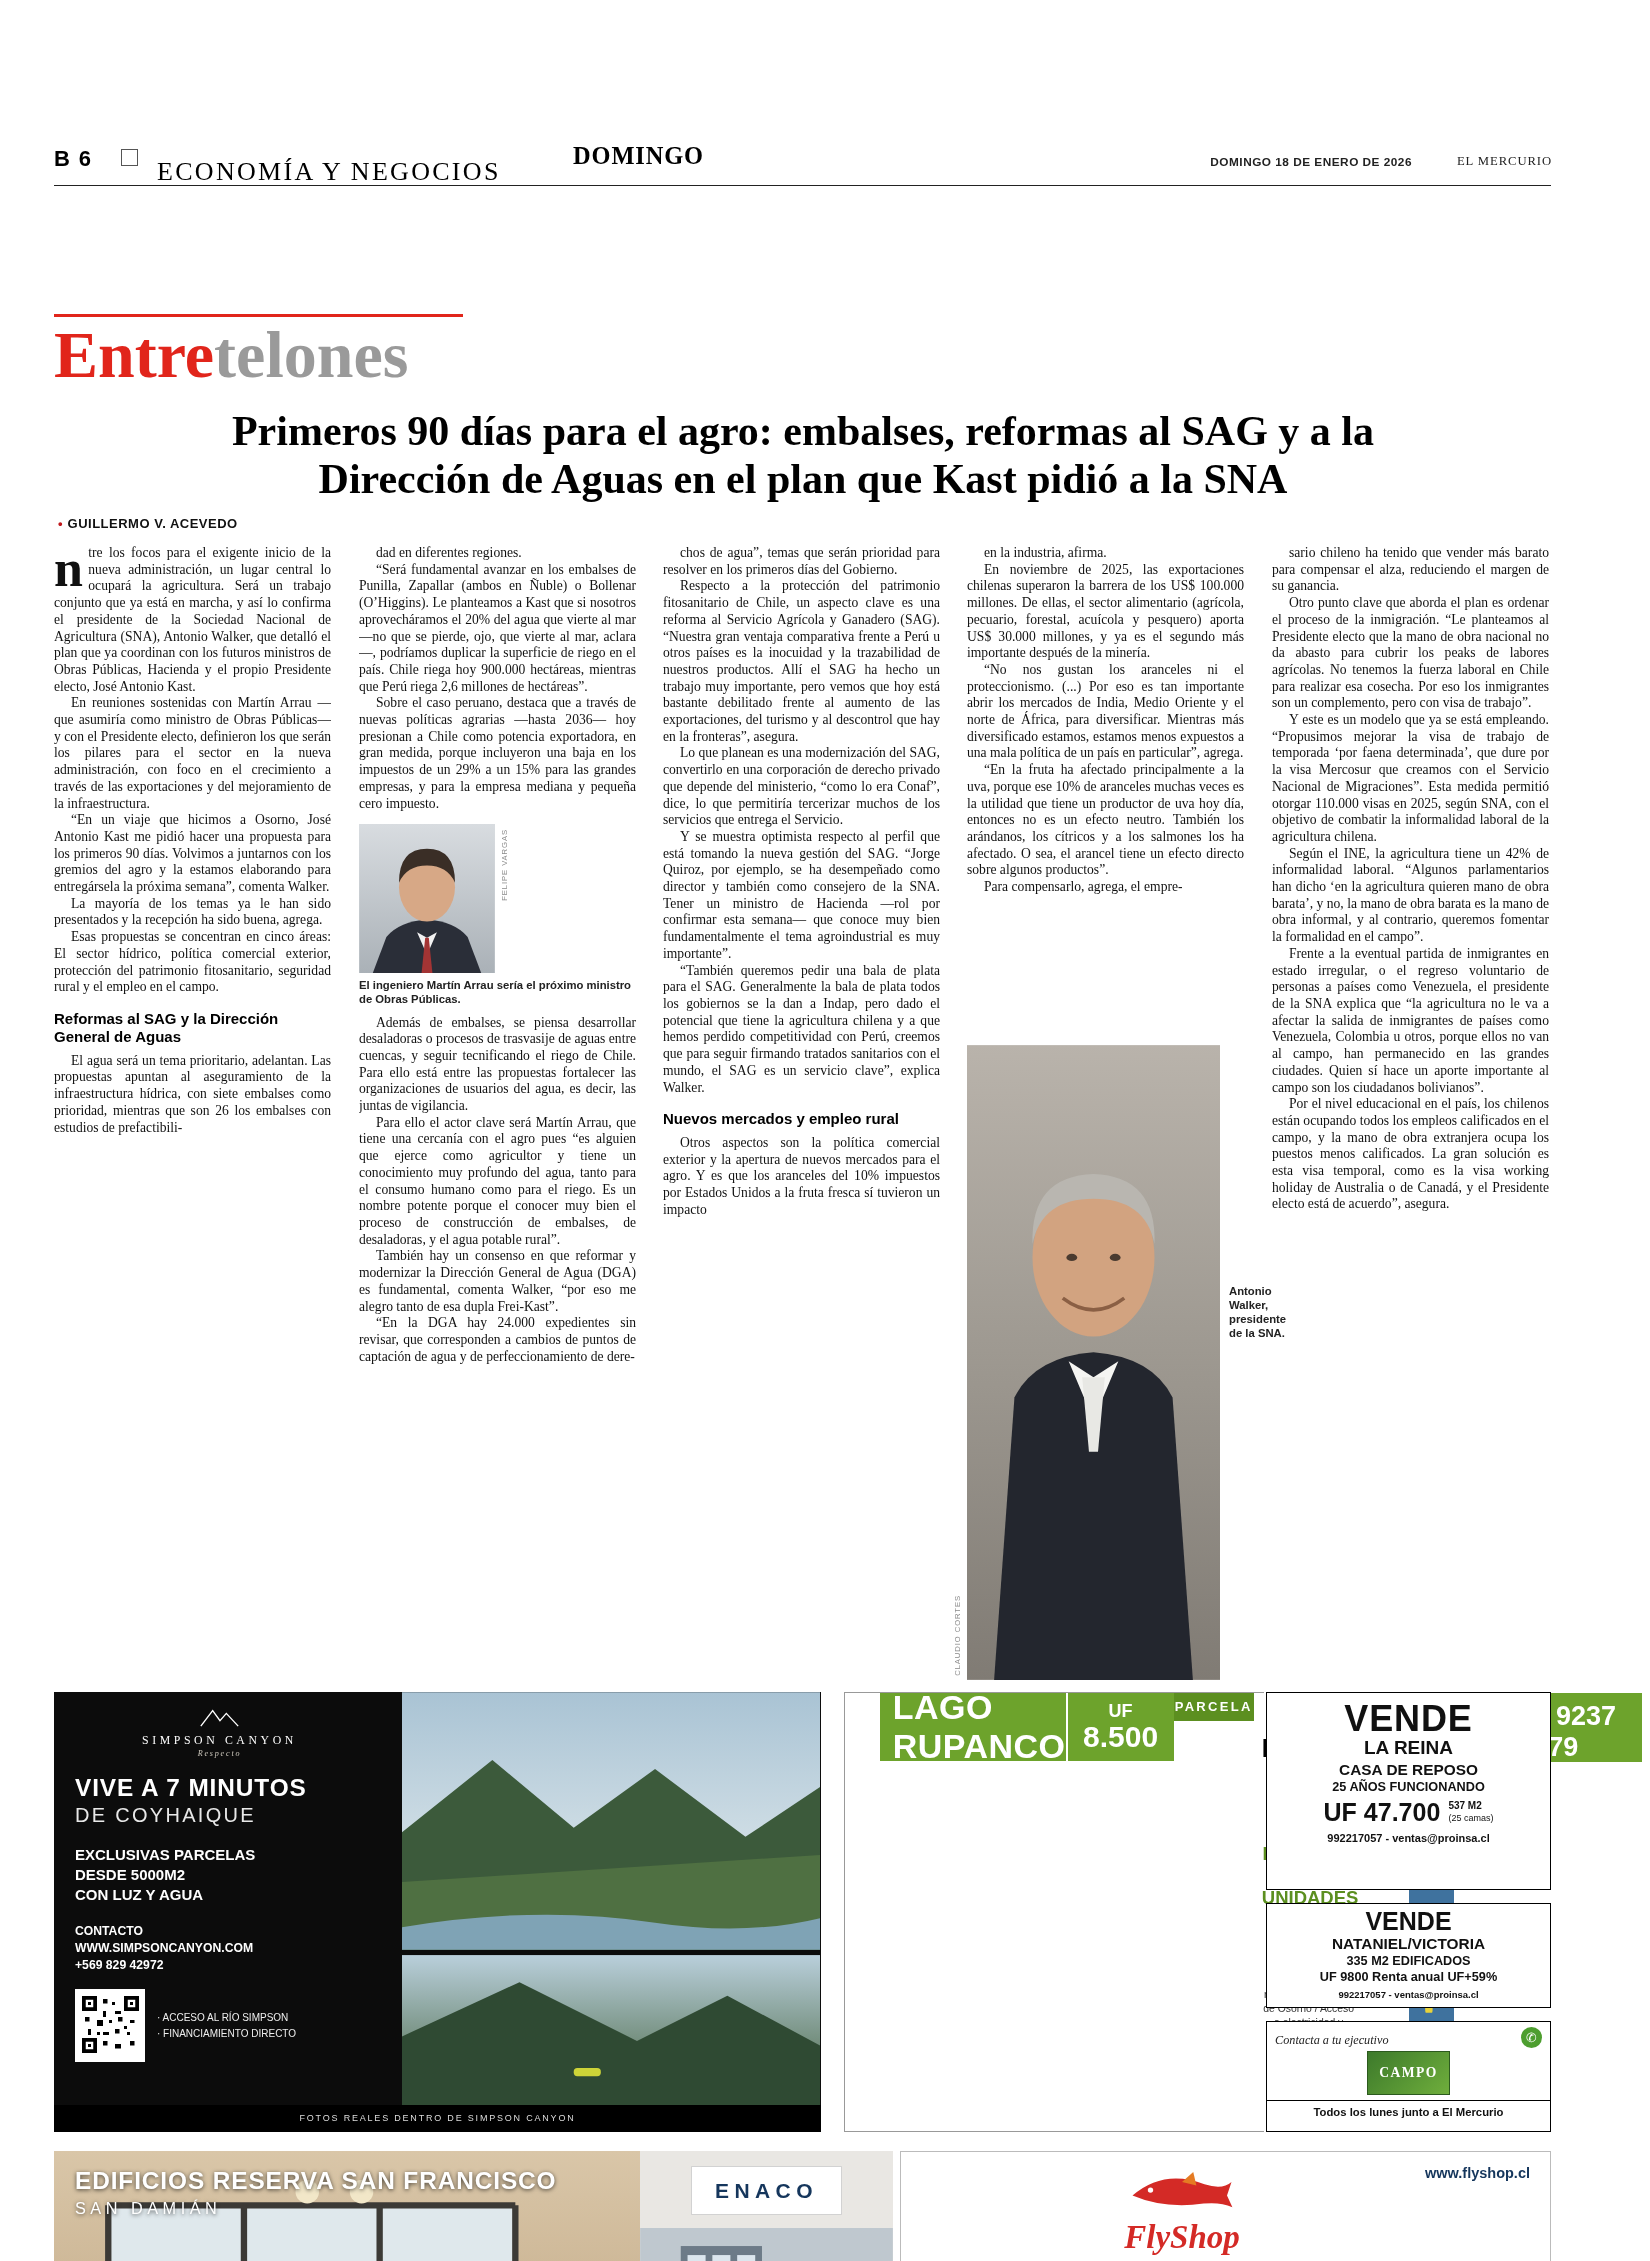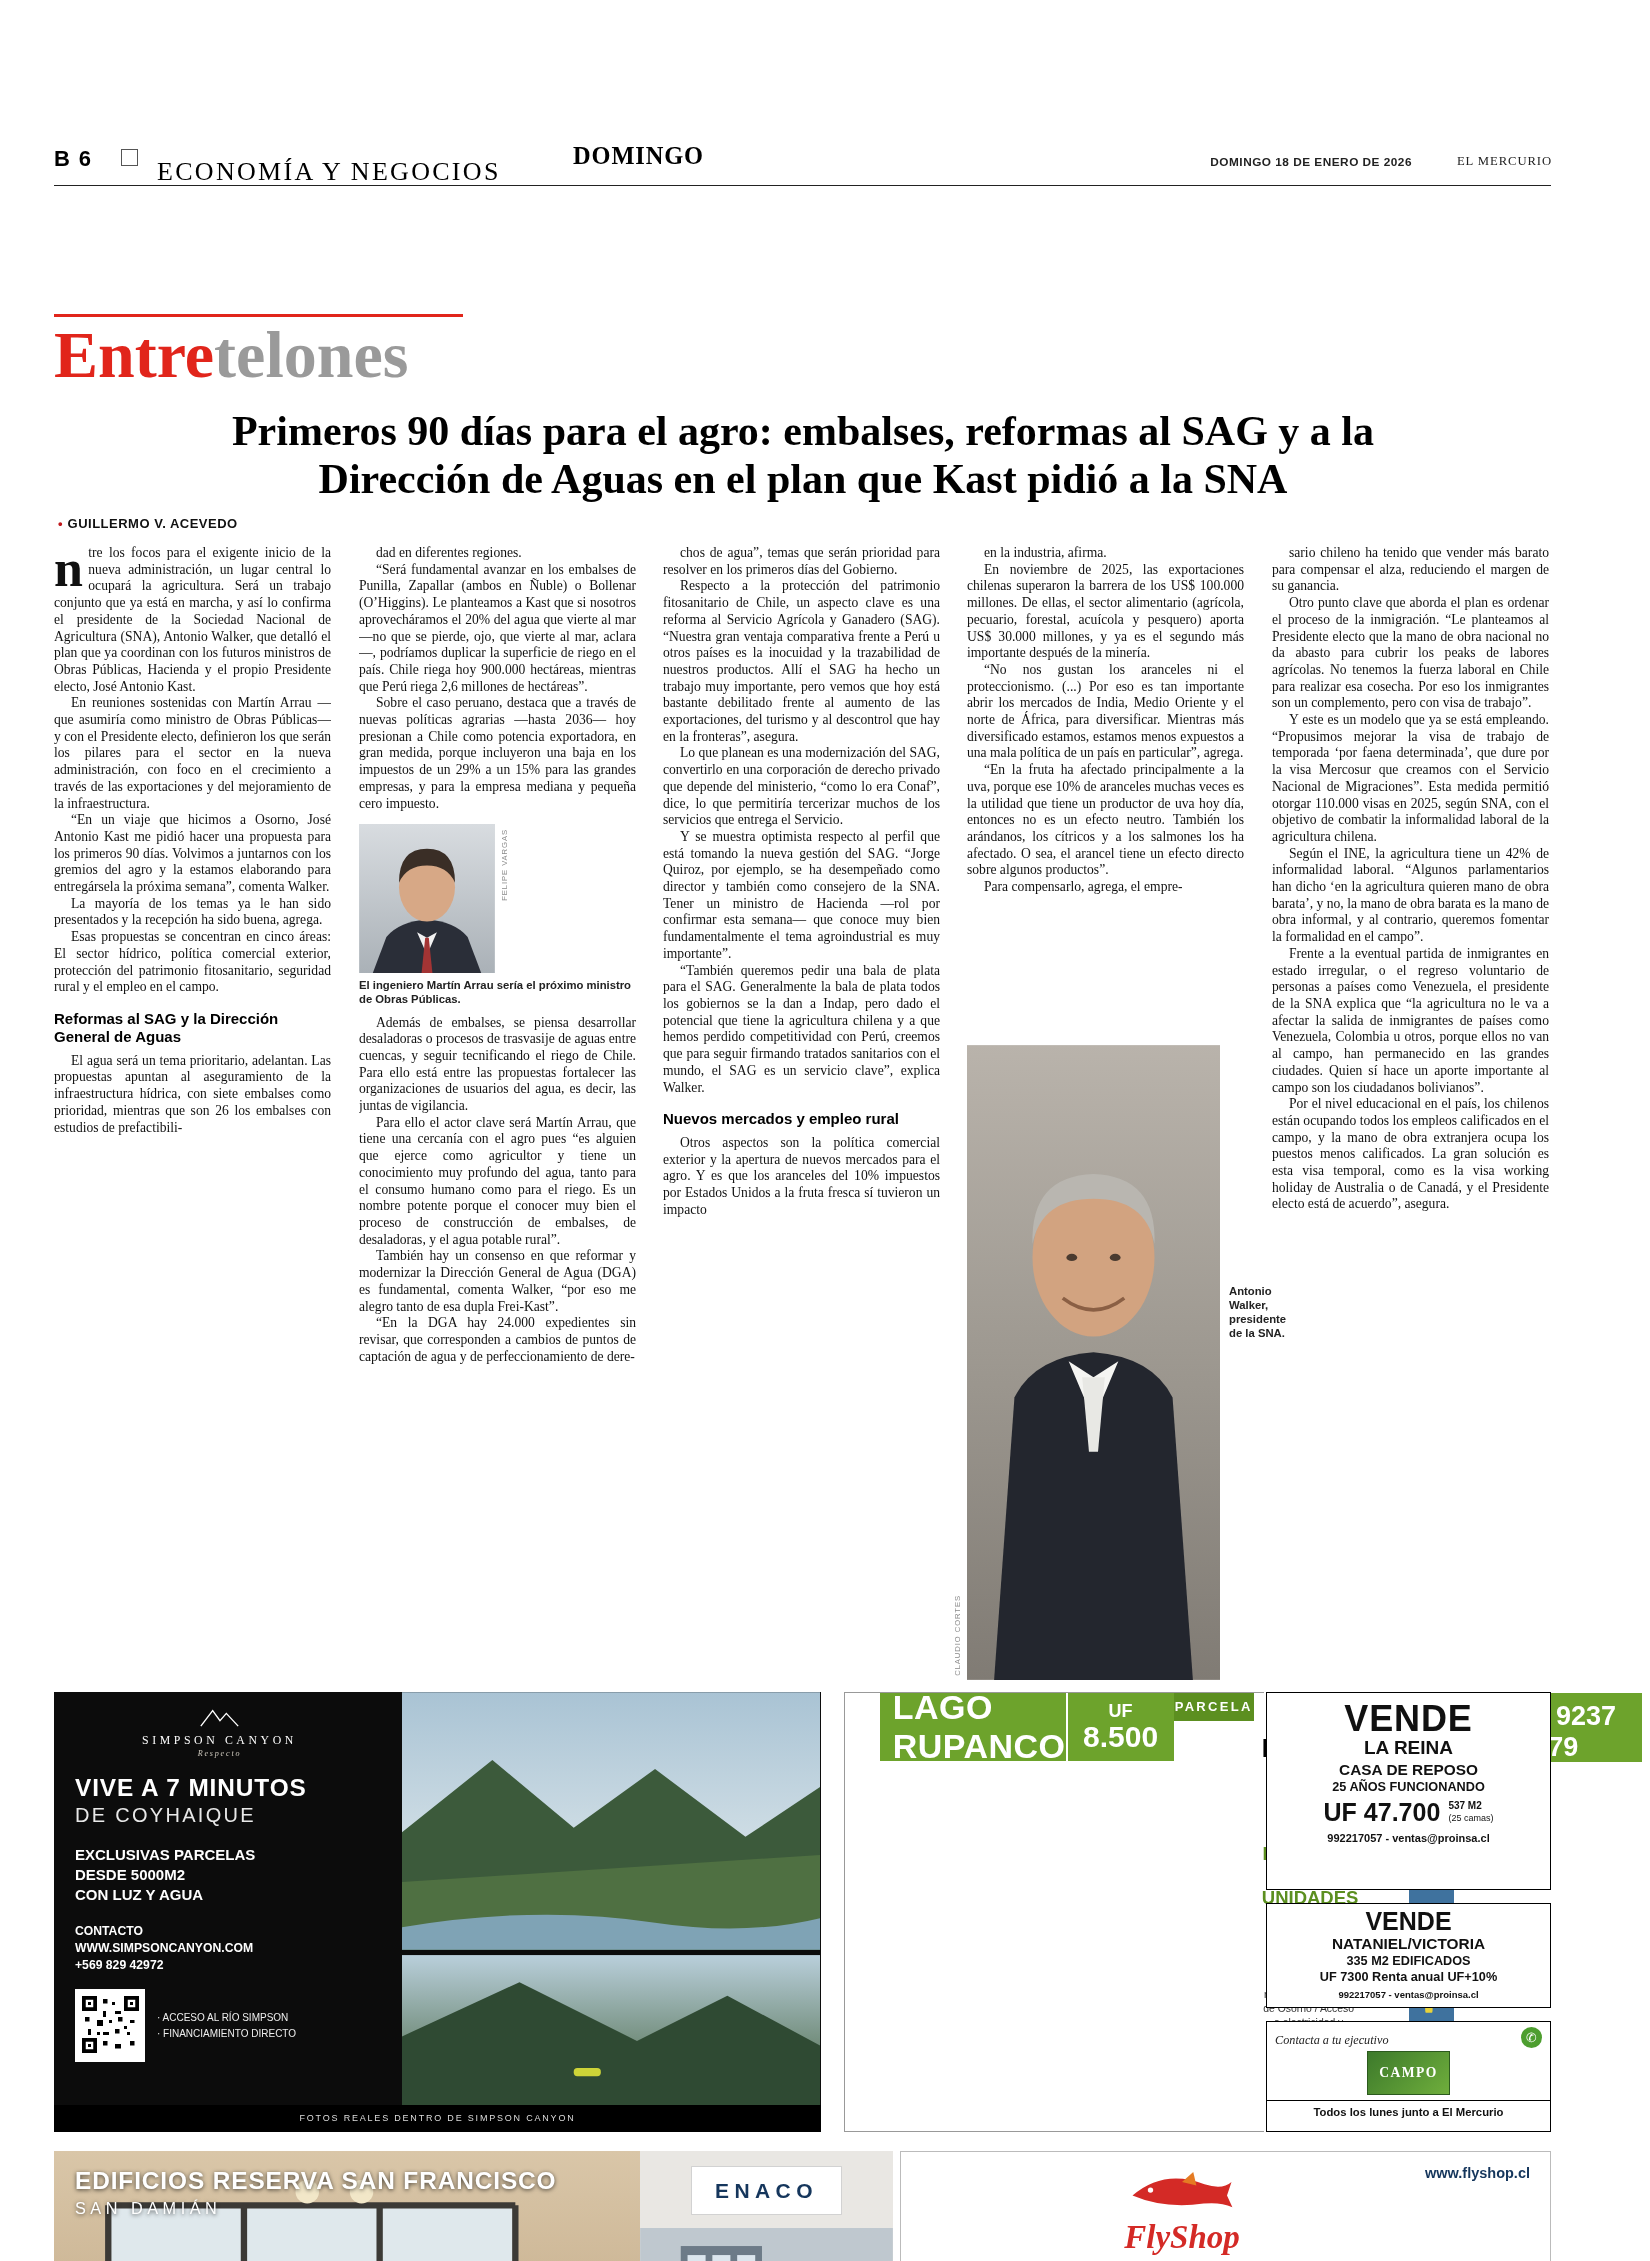--- a/index.html
+++ b/index.html
@@ -405,21 +405,21 @@
       <span class="v-price">UF 47.700</span>
       <span class="v-side"><span>537 M2</span><br><span class="cam">(25 camas)</span></span>
     </div>
     <div class="v-contact">992217057 - ventas@proinsa.cl</div>
   </div>
 
   <div id="ad-vende2" class="abs ad vende">
     <div class="v-title2">VENDE</div>
     <div class="v-l2">NATANIEL/VICTORIA</div>
     <div class="v-l3">335 M2 EDIFICADOS</div>
-    <div class="v-l3">UF 7300 Renta anual UF+10%</div>
+    <div class="v-l3">UF 9800 Renta anual UF+59%</div>
     <div class="v-contact2">992217057 - ventas@proinsa.cl</div>
   </div>
 
   <div id="ad-campo" class="abs ad">
     <div class="campo-head">
       <span>Contacta a tu ejecutivo</span>
       <span class="phone-ico">✆</span>
     </div>
     <div class="campo-mid">
       <div class="campo-mag">

